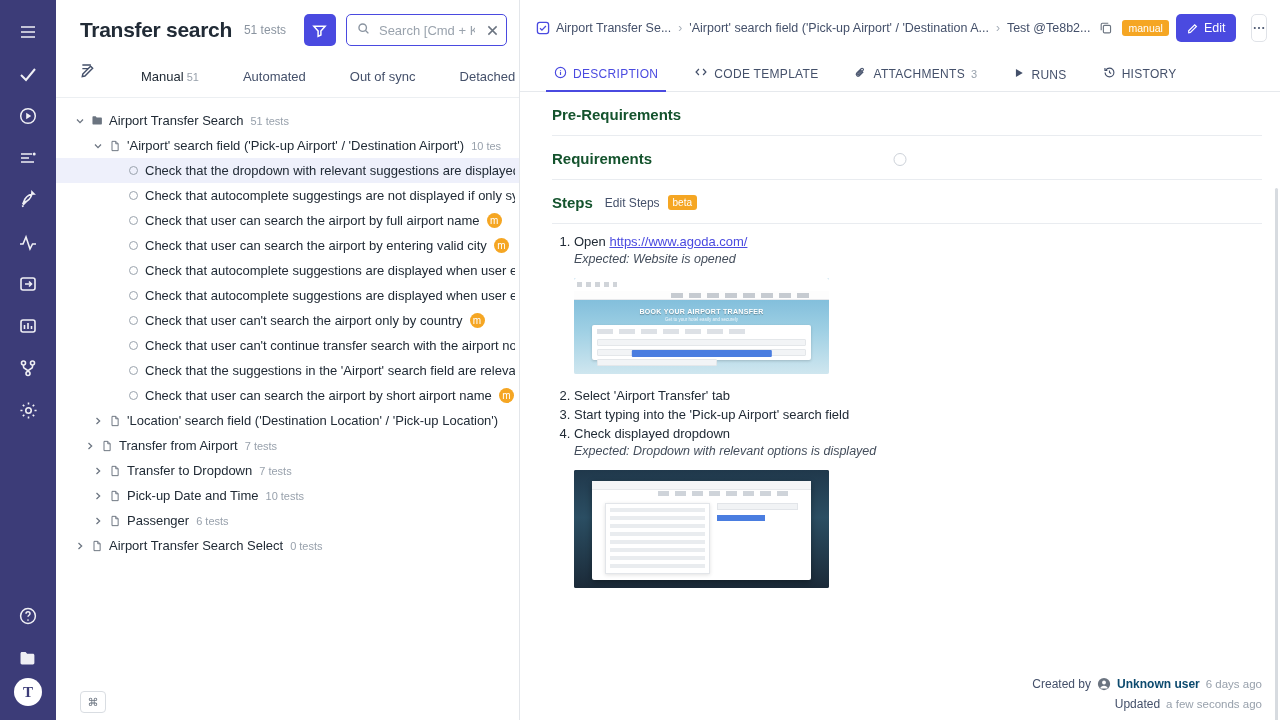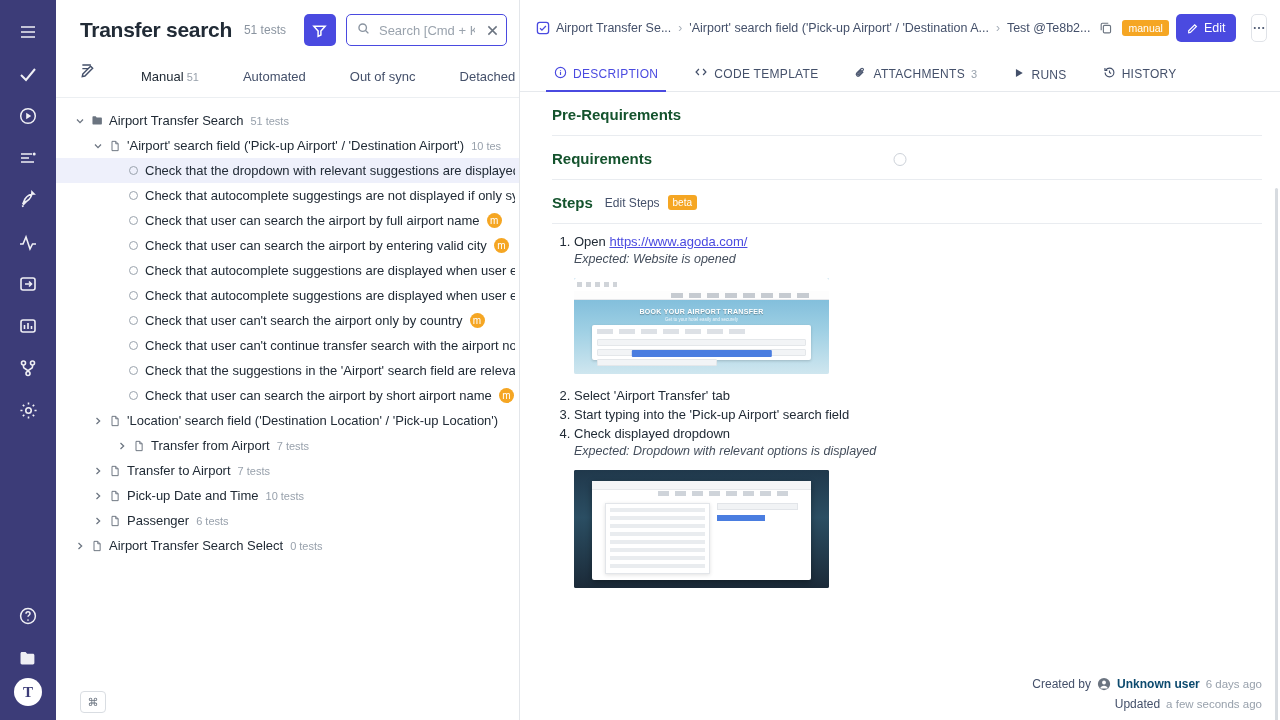--- a/index.html
+++ b/index.html
@@ -717,21 +717,21 @@
             </svg>
           </span>
           <span class="nicon">
             <svg width="12" height="12" viewBox="0 0 16 16" fill="none" stroke="currentColor" stroke-width="1.3">
               <path d="M4 1.8h5l3.2 3.2v9.2H4z"></path>
               <path d="M9 1.8V5h3.2"></path>
             </svg>
           </span>
           <span class="nlabel">'Location' search field ('Destination Location' / 'Pick-up Location')</span>
         </div>
-        <div class="node" style="padding-left: 26px; margin-left: 32px;">
+        <div class="node" style="padding-left: 26px;">
           <span class="caret">
             <svg width="10" height="10" viewBox="0 0 12 12" fill="none" stroke="currentColor" stroke-width="1.5">
               <path d="M4.2 2.4L8 6l-3.8 3.6"></path>
             </svg>
           </span>
           <span class="nicon">
             <svg width="12" height="12" viewBox="0 0 16 16" fill="none" stroke="currentColor" stroke-width="1.3">
               <path d="M4 1.8h5l3.2 3.2v9.2H4z"></path>
               <path d="M9 1.8V5h3.2"></path>
             </svg>
@@ -744,21 +744,21 @@
             <svg width="10" height="10" viewBox="0 0 12 12" fill="none" stroke="currentColor" stroke-width="1.5">
               <path d="M4.2 2.4L8 6l-3.8 3.6"></path>
             </svg>
           </span>
           <span class="nicon">
             <svg width="12" height="12" viewBox="0 0 16 16" fill="none" stroke="currentColor" stroke-width="1.3">
               <path d="M4 1.8h5l3.2 3.2v9.2H4z"></path>
               <path d="M9 1.8V5h3.2"></path>
             </svg>
           </span>
-          <span class="nlabel">Transfer to Airport</span>
+          <span class="nlabel">Transfer to Dropdown</span>
           <span class="ncount">7 tests</span>
         </div>
         <div class="node" style="padding-left: 34px;">
           <span class="caret">
             <svg width="10" height="10" viewBox="0 0 12 12" fill="none" stroke="currentColor" stroke-width="1.5">
               <path d="M4.2 2.4L8 6l-3.8 3.6"></path>
             </svg>
           </span>
           <span class="nicon">
             <svg width="12" height="12" viewBox="0 0 16 16" fill="none" stroke="currentColor" stroke-width="1.3">

